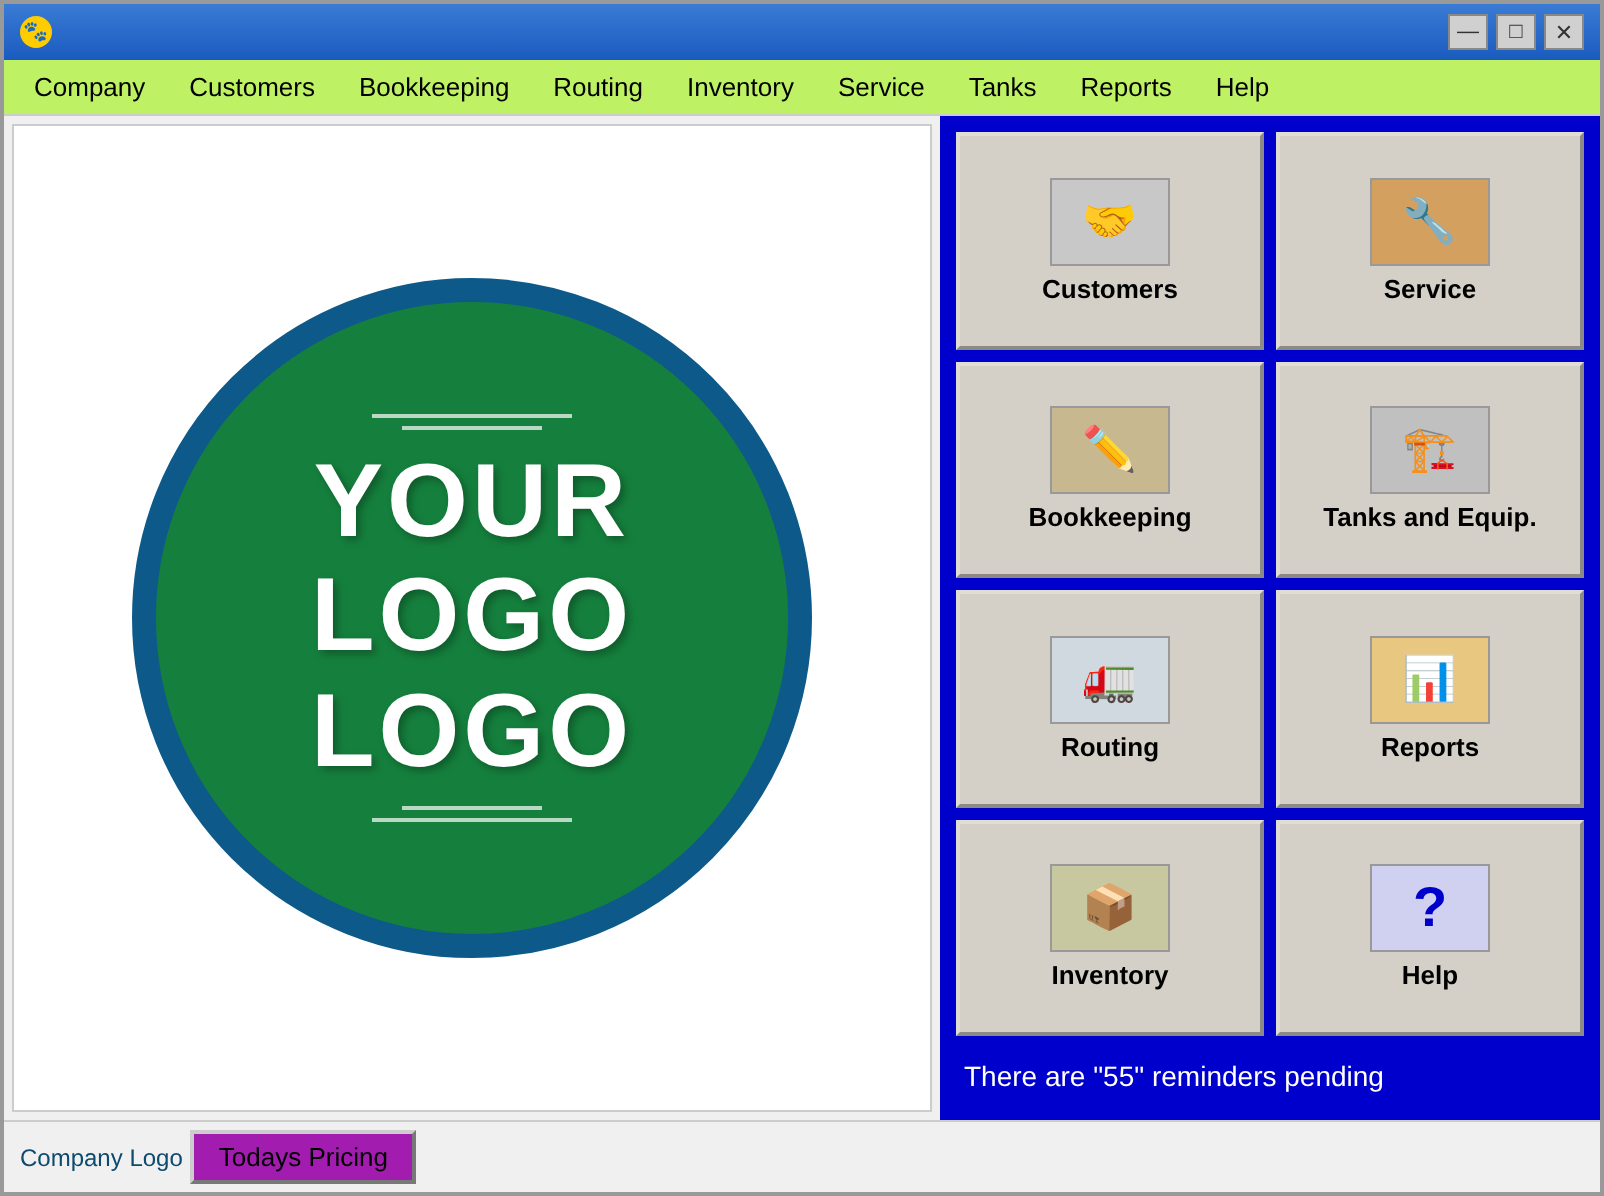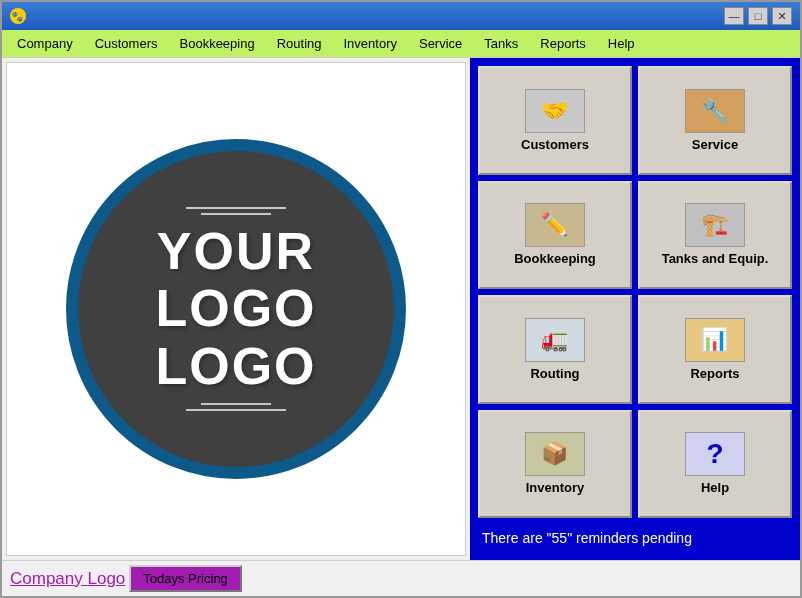--- a/index.html
+++ b/index.html
@@ -102,21 +102,21 @@
       height: 400px;
       display: flex;
       align-items: center;
       justify-content: center;
     }
 
     .logo-circle {
       width: 340px;
       height: 340px;
       border-radius: 50%;
-      background: #404040;
+      background: #15803d;
       border: 12px solid #0d5a8a;
       display: flex;
       flex-direction: column;
       align-items: center;
       justify-content: center;
       gap: 8px;
       position: relative;
     }
 
     .logo-lines-top, .logo-lines-bottom {
@@ -196,23 +196,22 @@
       flex-shrink: 0;
     }
     .bottom-btn {
       padding: 4px 12px;
       background: #a21caf;
       border: 2px outset #ccc;
       cursor: pointer;
       font-size: 13px;
     }
     .bottom-label {
-      font-size: 17px;
-      color: #a21caf;
-      text-decoration: underline;
+      font-size: 12px;
+      color: #0c4a6e;
     }
 
     
     .thumb {
       width: 60px;
       height: 44px;
       border: 1px solid #999;
       display: flex;
       align-items: center;
       justify-content: center;

